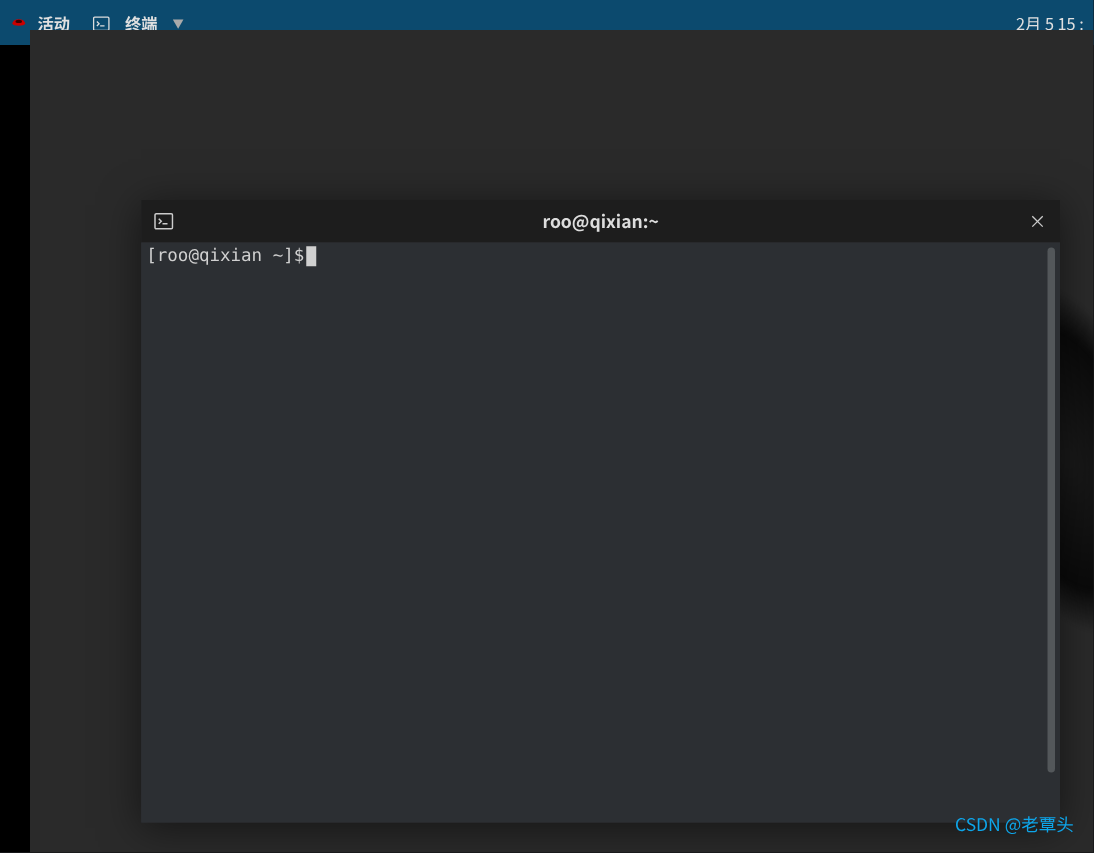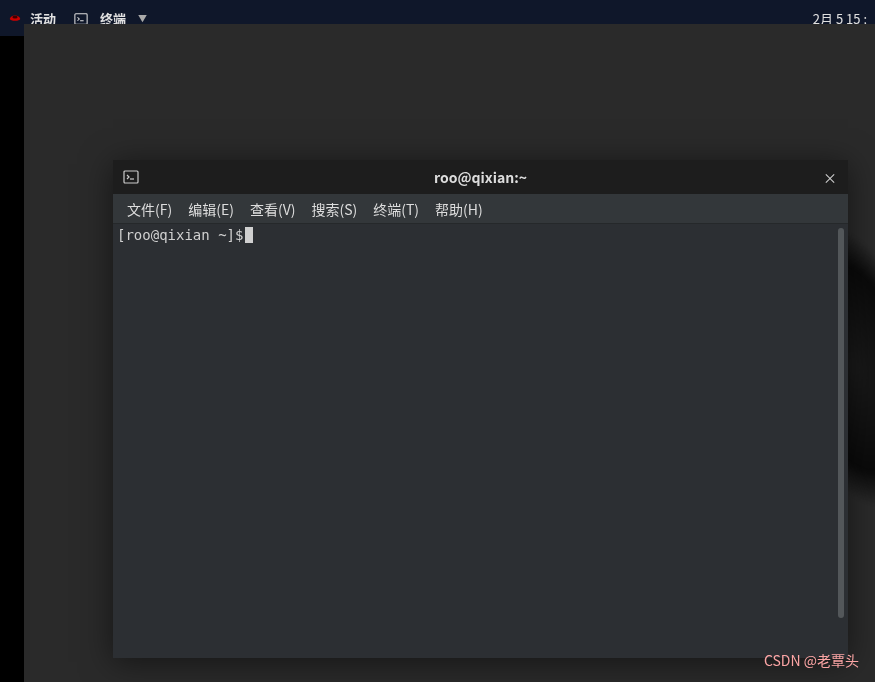--- a/index.html
+++ b/index.html
@@ -10,21 +10,21 @@
     body {
       width: 875px;
       height: 682px;
       background: #000;
       font-family: "Noto Sans CJK SC", "WenQuanYi Micro Hei", sans-serif;
       overflow: hidden;
       position: relative;
     }
     .top-bar {
       height: 36px;
-      background: #0f172a;
+      background: #0c4a6e;
       display: flex;
       align-items: center;
       padding: 0 8px;
       color: #e0e0e0;
       font-size: 13px;
     }
     .top-bar-left {
       display: flex;
       align-items: center;
       gap: 8px;
@@ -187,21 +187,21 @@
       left: 2px;
       width: 6px;
       height: 100%;
       background: #53575a;
       border-radius: 3px;
     }
     .watermark {
       position: absolute;
       right: 16px;
       bottom: 12px;
-      color: #fca5a5;
+      color: #0ea5e9;
       font-size: 14px;
     }
   </style>
 </head>
 <body>
 
 <div class="top-bar">
   <div class="top-bar-left">
     <div class="rh-logo">
       <svg viewBox="0 0 16 16" width="14" height="14">
@@ -236,28 +236,20 @@
           <path d="M4 6 L6 8 L4 10" fill="none" stroke="#ccc" stroke-width="1.2"></path>
           <line x1="7" y1="10" x2="11" y2="10" stroke="#ccc" stroke-width="1.2"></line>
         </svg>
       </div>
       <div class="title-text">roo@qixian:~</div>
       <div class="close-btn">
         <span>×</span>
       </div>
     </div>
 
-    <div class="menu-bar">
-      <div class="menu-item">文件(F)</div>
-      <div class="menu-item">编辑(E)</div>
-      <div class="menu-item">查看(V)</div>
-      <div class="menu-item">搜索(S)</div>
-      <div class="menu-item">终端(T)</div>
-      <div class="menu-item">帮助(H)</div>
-    </div>
 
     <div class="terminal-body">
       <div class="terminal-content">
         <div class="prompt-line">
           <span>[roo@qixian ~]$ </span>
             <span class="cursor-block"></span>
         </div>
       </div>
       <div class="scrollbar">
         <div class="scrollbar-thumb"></div>

